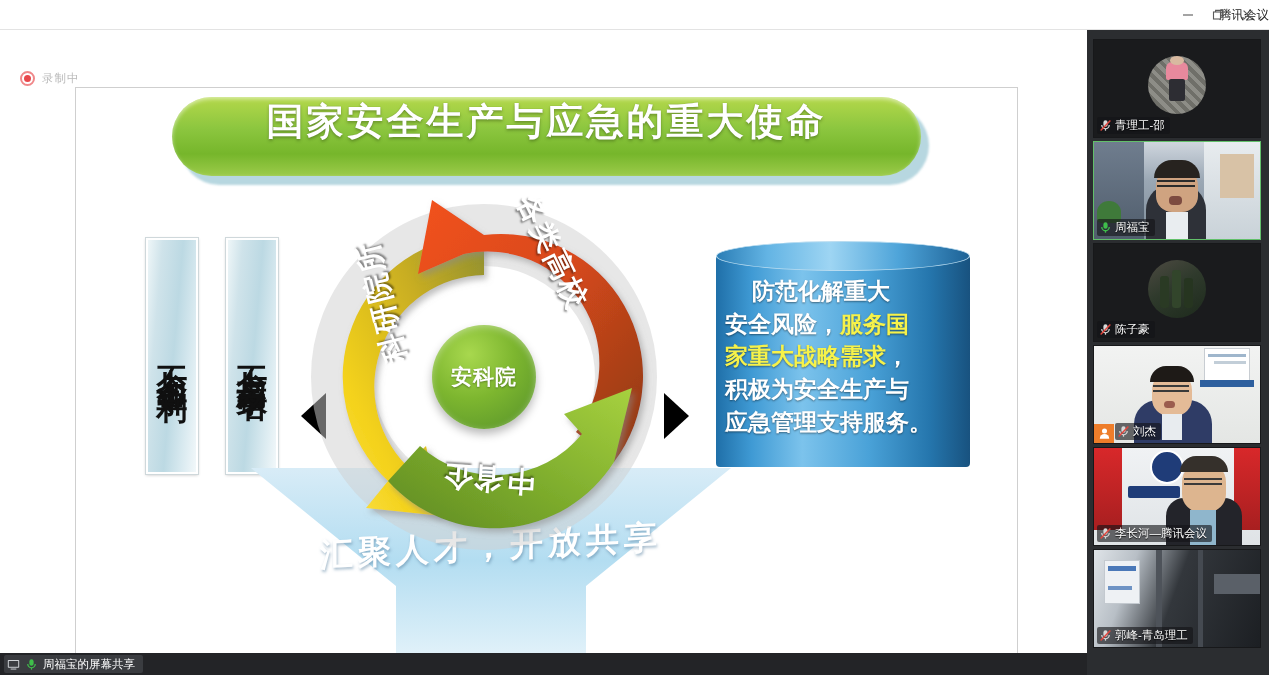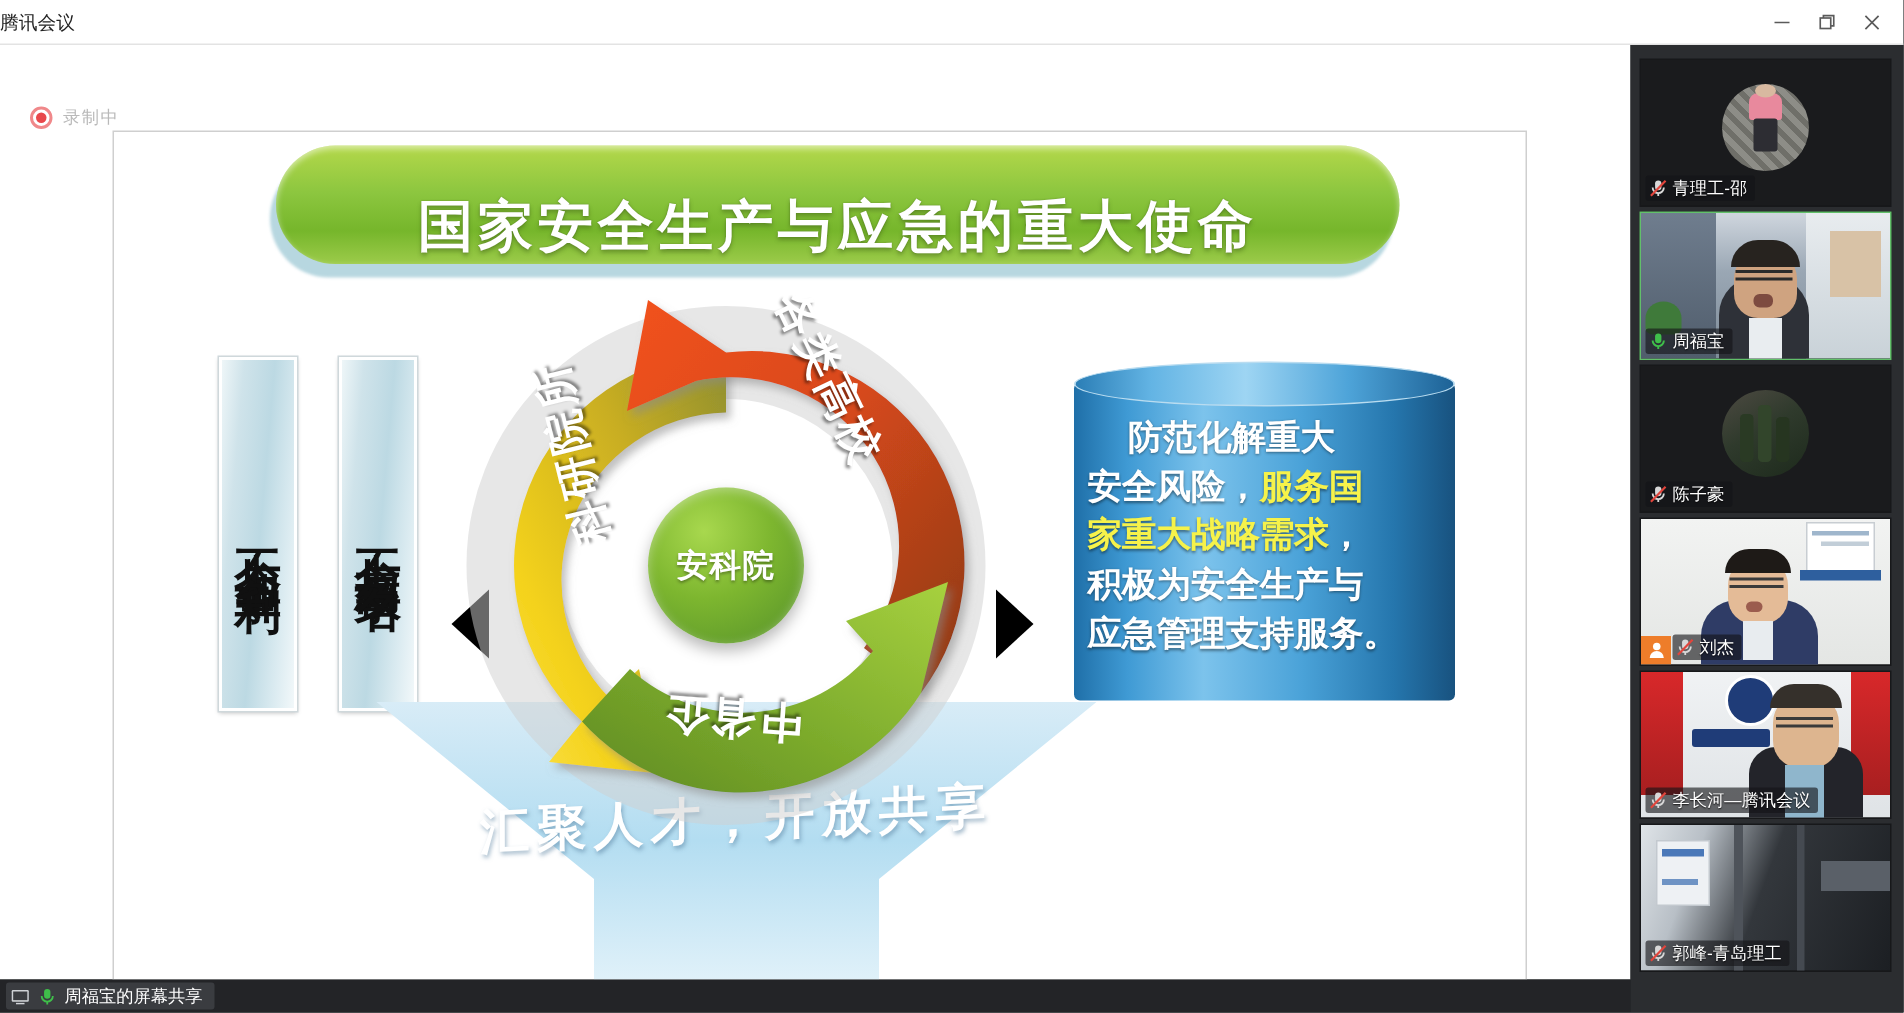--- a/index.html
+++ b/index.html
@@ -12,21 +12,21 @@
   #app { position: relative; width: 1269px; height: 675px; }
 
   
   .titlebar {
     position: absolute; left: 0; top: 0; width: 1269px; height: 30px;
     background: #ffffff;
     border-bottom: 1px solid #e3e3e3;
   }
   .titlebar-title {
     position: absolute; left: 0; top: 0; width: 1269px; height: 30px;
-    line-height: 30px; text-align: left;
+    line-height: 30px; text-align: right;
     font-size: 12.5px; color: #222;
   }
   .win-btns { position: absolute; right: 6px; top: 0; height: 30px; display: flex; align-items: center; }
   .win-btn {
     width: 30px; height: 30px; display: flex; align-items: center; justify-content: center;
     color: #5a5a5a;
   }
   .win-btn svg { display: block; }
 
   
@@ -61,25 +61,25 @@
 
   
   .slide-title-wrap { position: absolute; left: 96px; top: 9px; width: 757px; height: 88px; }
   .slide-title-shadow {
     position: absolute; left: 8px; top: 9px; width: 749px; height: 79px;
     border-radius: 40px;
     background: #b7d7e0;
     filter: blur(1px);
   }
   .slide-title {
-    position: absolute; left: 12px; top: 0; width: 749px; height: 79px;
+    position: absolute; left: 0; top: 0; width: 749px; height: 79px;
     border-radius: 40px;
     background: linear-gradient(180deg,#b4d84a 0%,#8cc63f 40%,#76b62b 72%,#9ccb4a 100%);
     box-shadow: inset 0 2px 4px rgba(255,255,255,0.55);
-    display: flex; align-items: flex-end; justify-content: center;
+    display: flex; align-items: flex-start; justify-content: center;
   }
   .slide-title span {
     font-size: 37px; font-weight: bold; color: #ffffff; letter-spacing: 3px;
     text-shadow: 0 2px 3px rgba(60,90,20,0.45), 0 0 1px rgba(0,0,0,0.3);
   }
 
   
   .vbox {
     position: absolute;
     width: 52px; height: 236px;

